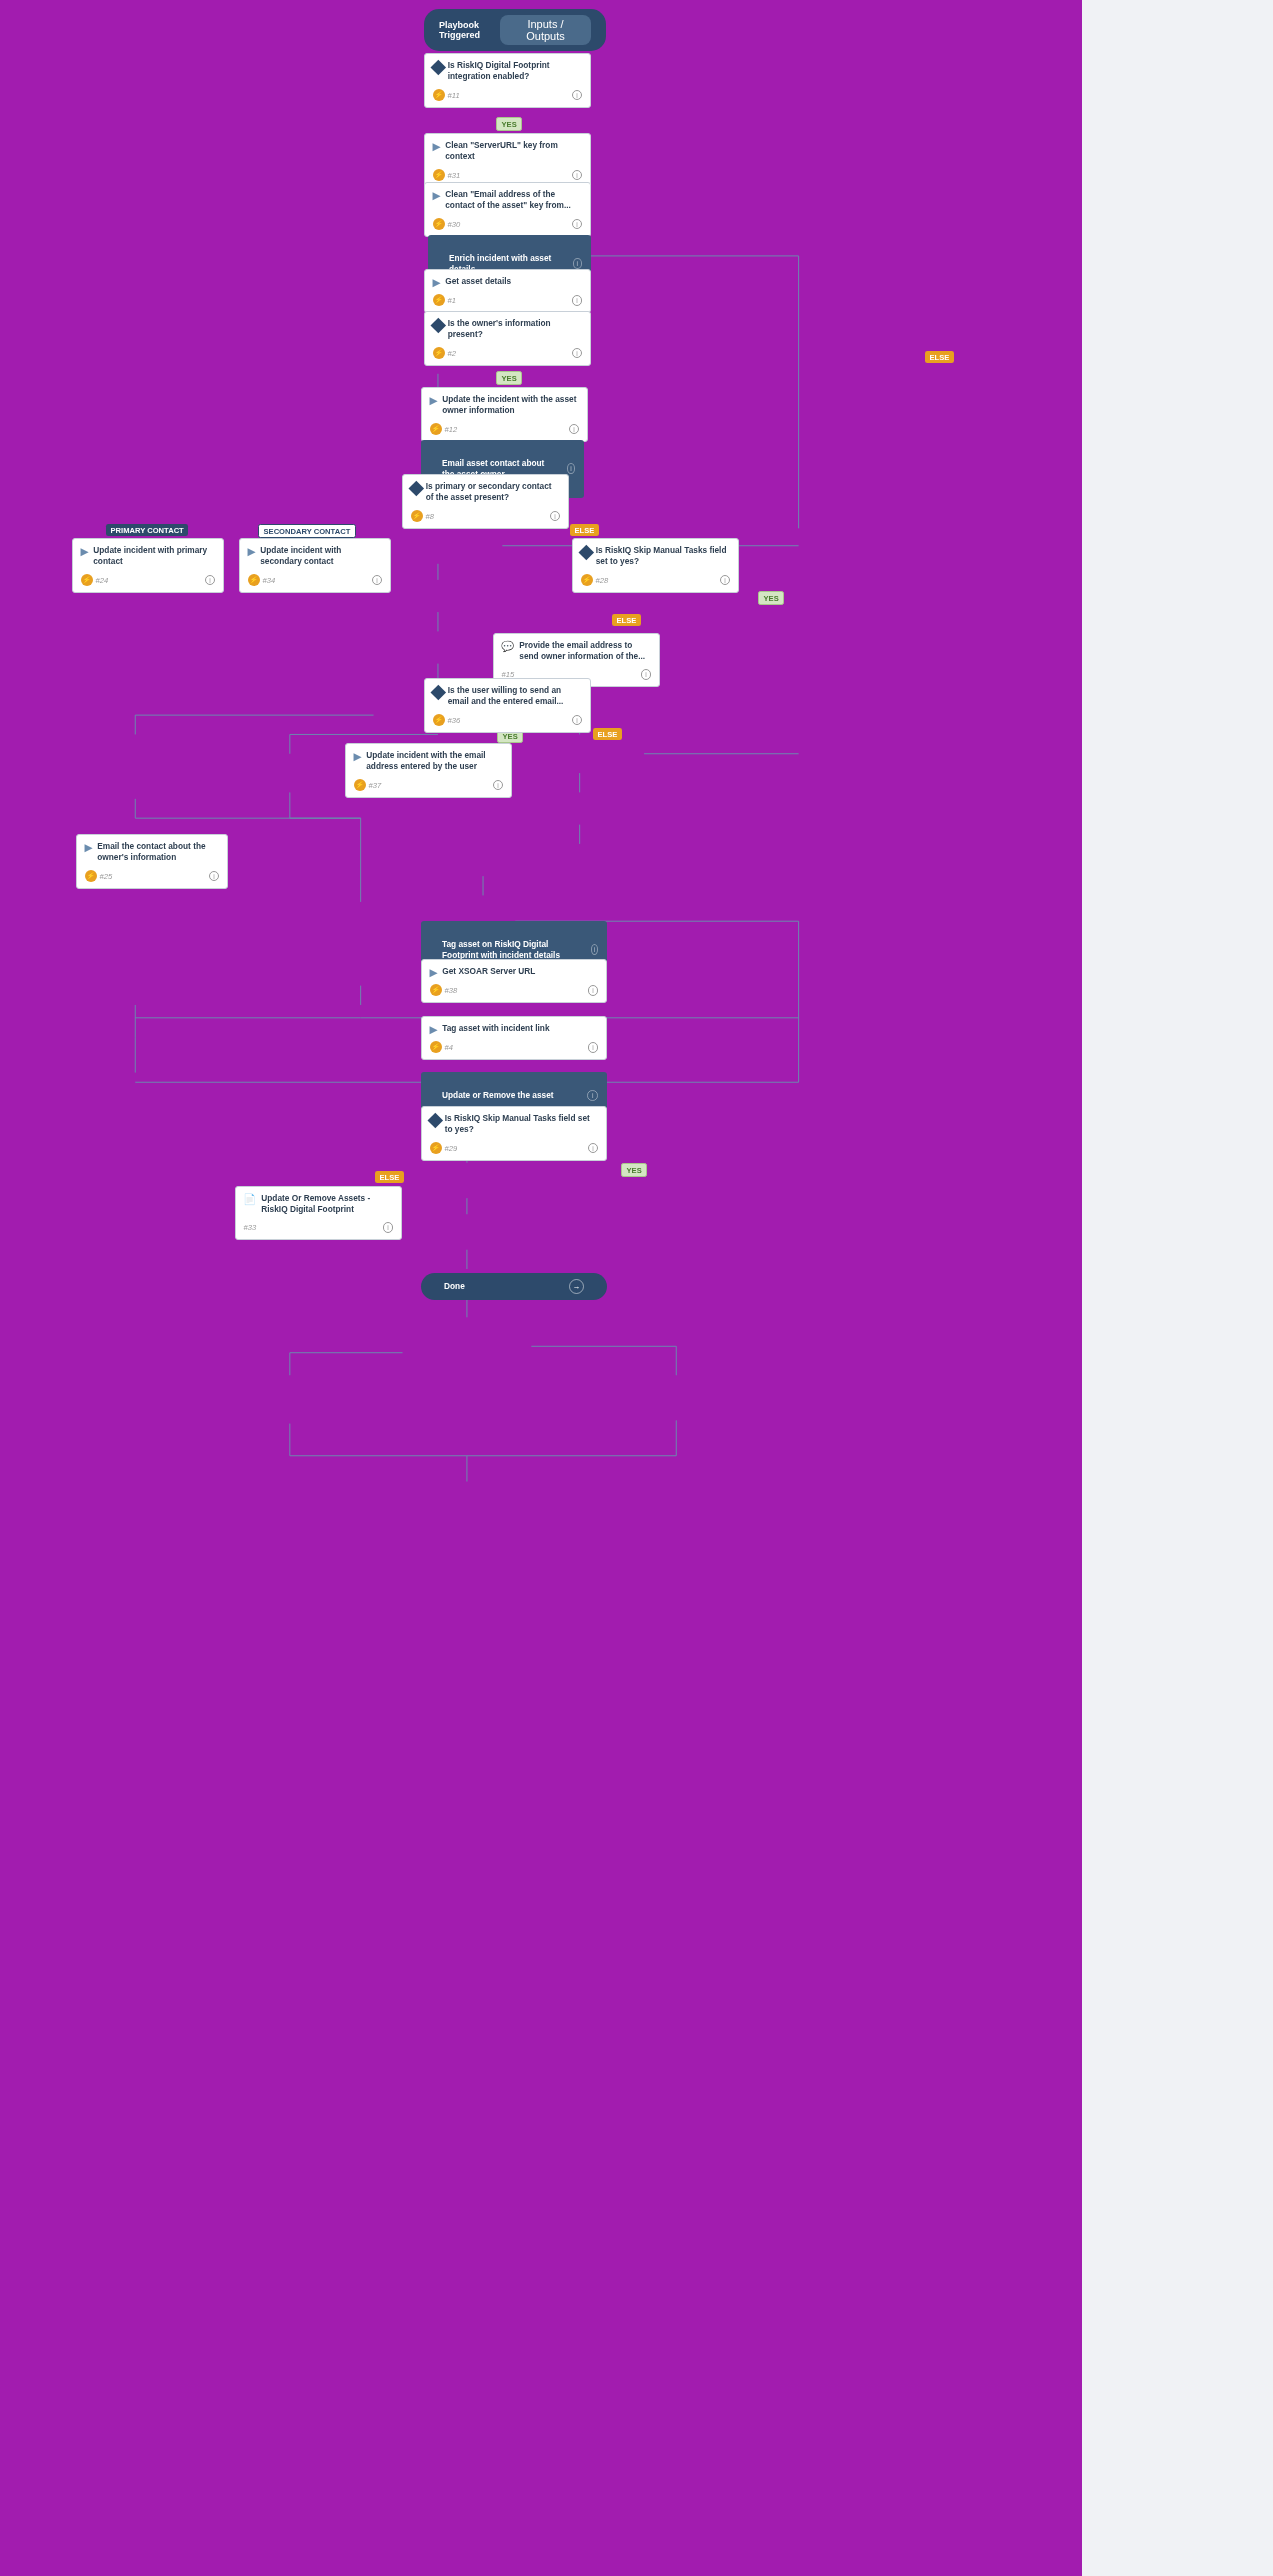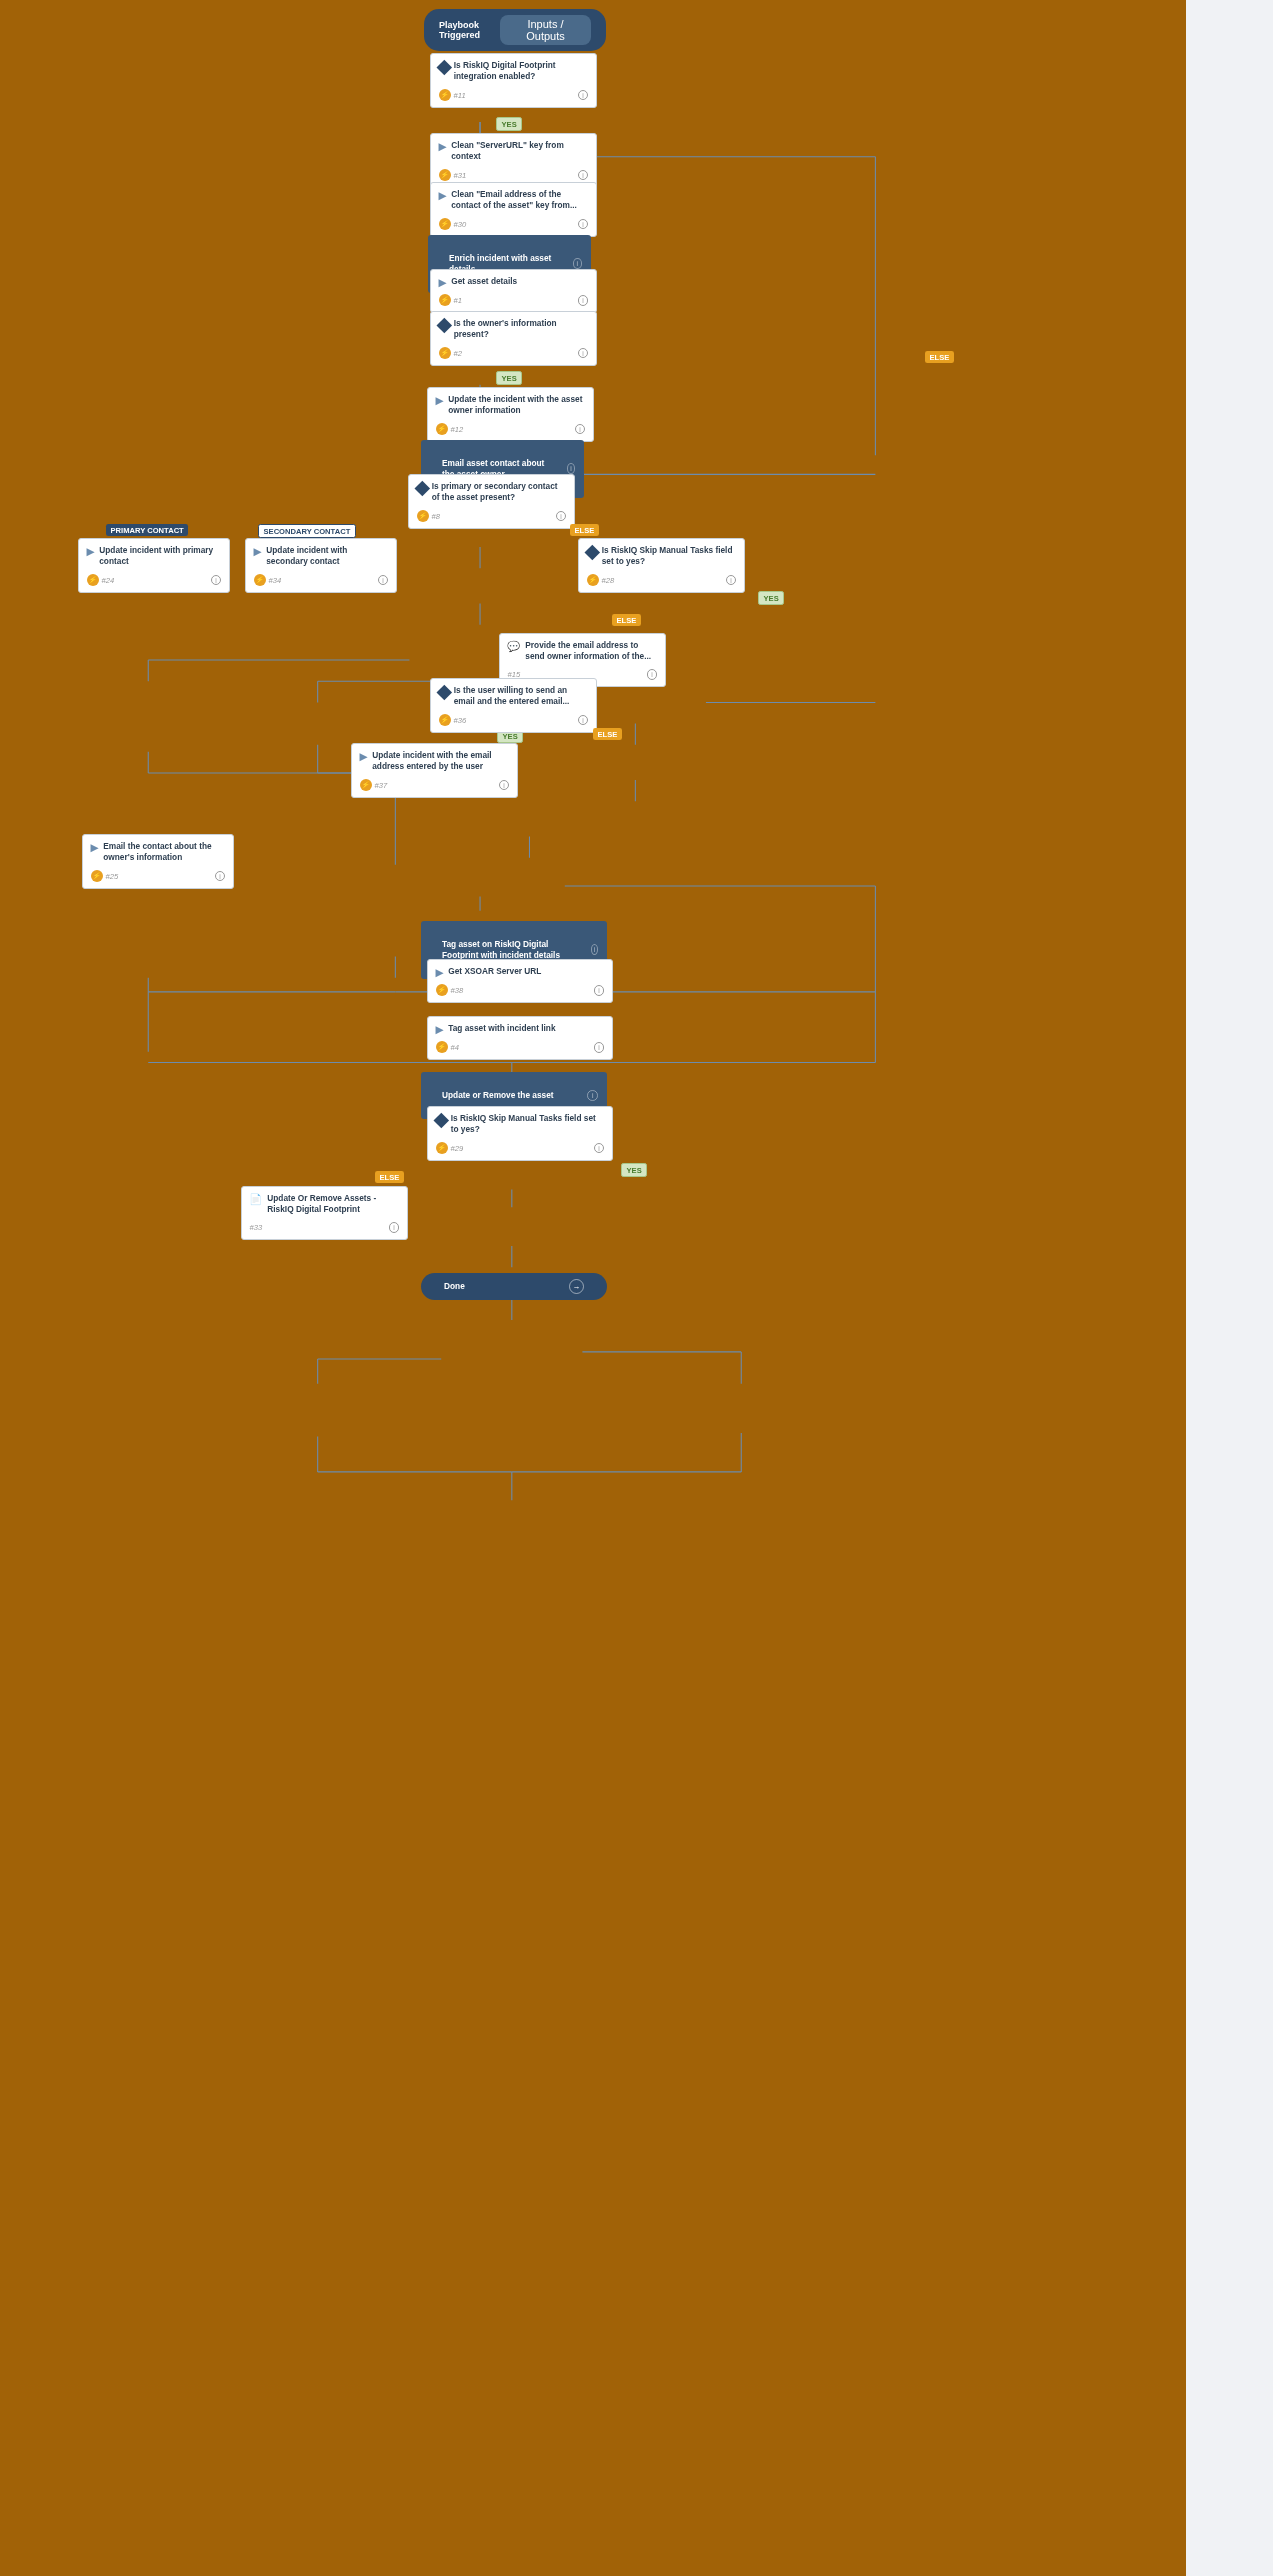--- a/index.html
+++ b/index.html
@@ -6,41 +6,40 @@
     body {
       background: #f0f2f5;
       font-family: 'Segoe UI', Arial, sans-serif;
       font-size: 8.3px;
       color: #333;
       min-height: 2576px;
     }
 
     .canvas {
       position: relative;
-      width: 1186px;
+      width: 1082px;
       min-height: 2576px;
-      background: #a16207;
+      background: #a21caf;
     }
 
     
     .connector-layer {
       position: absolute;
       top: 0; left: 0;
       width: 100%; height: 100%;
       pointer-events: none;
     }
 
     
     .node {
       position: absolute;
       background: #fff;
       border: 0.8px solid #c8d0d8;
       border-radius: 3px;
       padding: 6px 7.6px;
-      margin-left: 6px;
     }
 
     .node-title {
       font-size: 8.3px;
       font-weight: 600;
       color: #2d3e50;
       margin-bottom: 3px;
       line-height: 1.3;
     }
 

